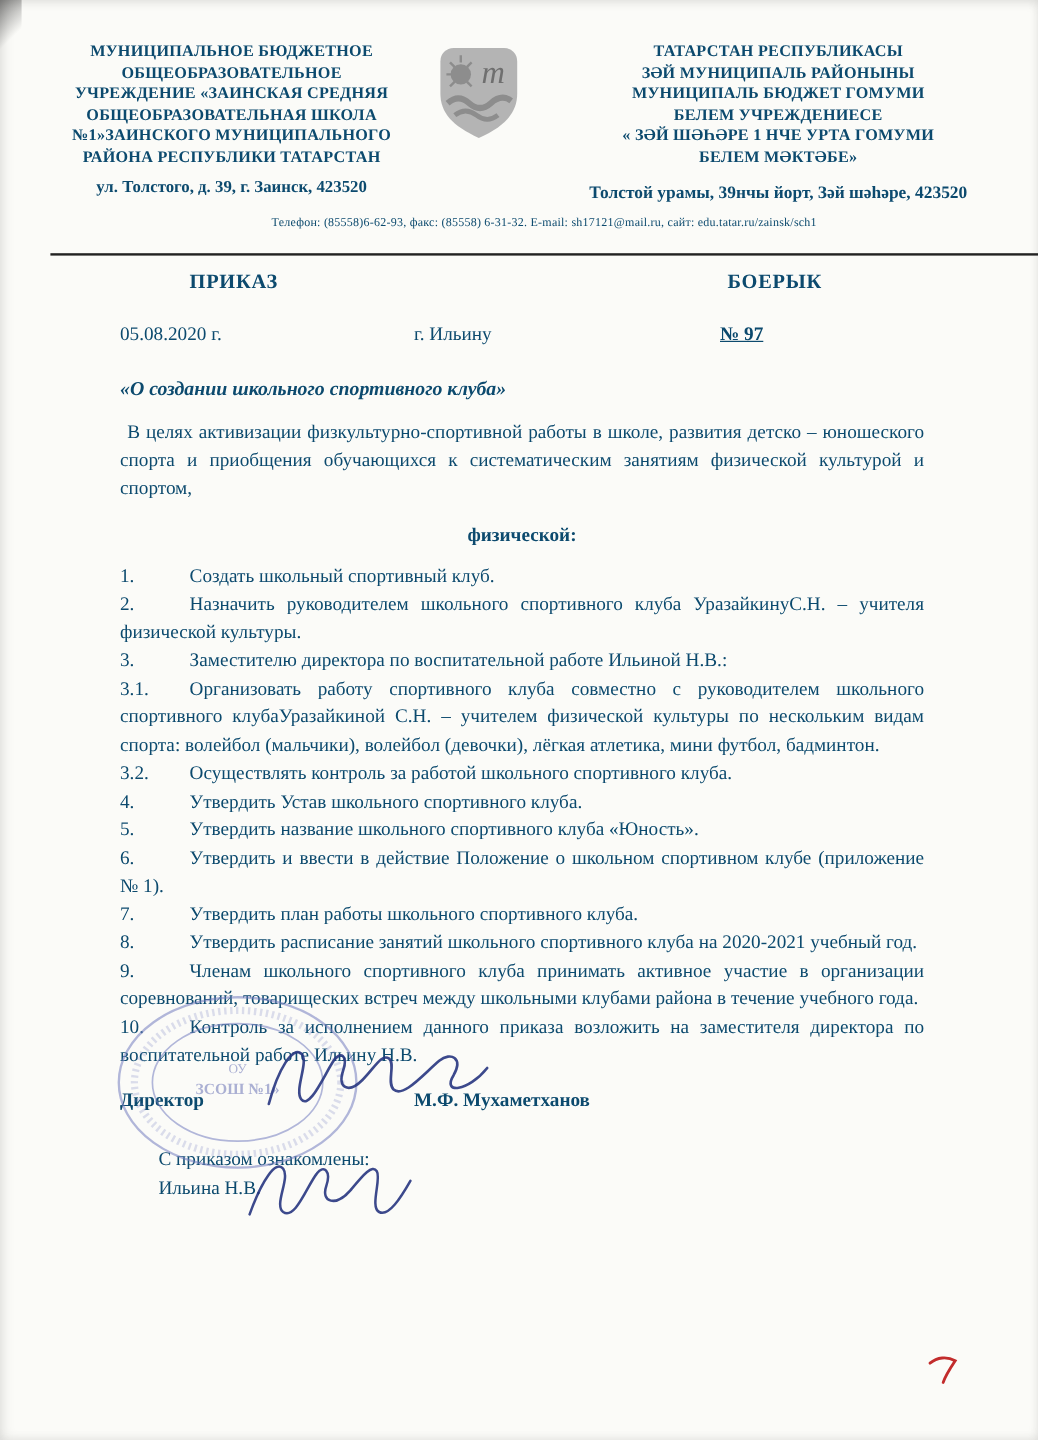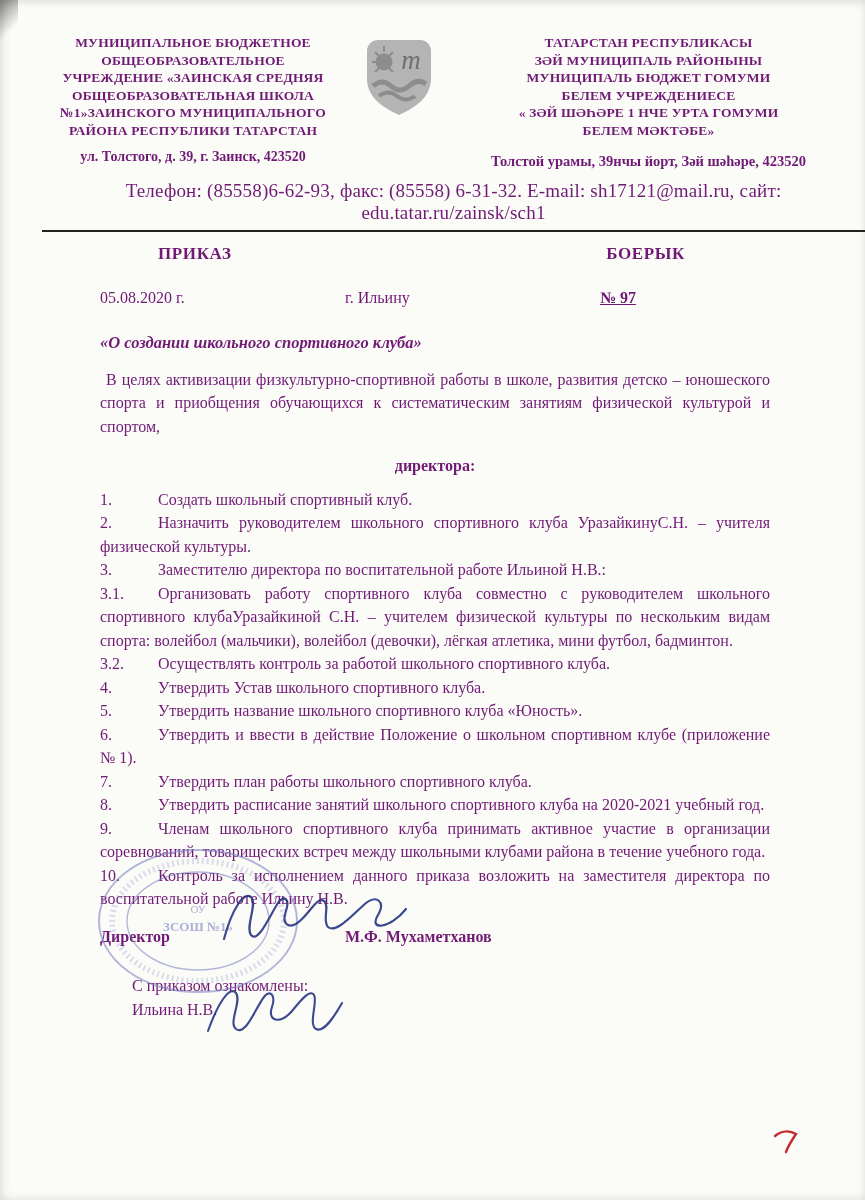--- a/index.html
+++ b/index.html
@@ -3,42 +3,42 @@
 <meta charset="utf-8">
 <style>
   html,body{margin:0;padding:0;background:#d8d8d8;}
   .page{
     position:relative;
     width:865px;height:1200px;
     margin:0 auto;
     background:#fbfbf8;
     overflow:hidden;
     font-family:"Liberation Serif","DejaVu Serif",serif;
-    color:#701a75;
+    color:#0c4a6e;
     box-shadow:inset 4px 0 10px rgba(0,0,0,.07), inset 0 4px 8px rgba(0,0,0,.05), inset -2px -2px 8px rgba(0,0,0,.04);
   }
   .corner-artifact{
     position:absolute;top:0;left:0;width:18px;height:46px;
     background:linear-gradient(135deg, rgba(40,40,40,.55), rgba(40,40,40,0) 65%);
     pointer-events:none;
   }
   
   .header{display:flex;padding:34px 26px 0 46px;gap:6px;}
   .header-left{width:294px;text-align:center;}
   .header-center{width:106px;display:flex;justify-content:center;align-items:flex-start;padding-top:2px;}
   .header-right{flex:1;text-align:center;}
   .org{white-space:pre-line;font-weight:bold;font-size:13.5px;line-height:17.5px;letter-spacing:.2px;}
   .address{font-weight:bold;font-size:14px;}
   .address-left{margin-top:10px;}
   .address-right{margin-top:14px;font-size:14.5px;}
   .contact-row{
     margin:10px 0 0 42px;
     text-align:center;
-    font-size:19px;letter-spacing:.2px;
-    padding-bottom:6px;
+    font-size:10px;letter-spacing:.2px;
+    padding-bottom:20px;
     border-bottom:2px solid #222;
   }
   
   .content{padding:8px 95px 0 100px;font-size:16px;line-height:23.5px;}
   .title-row{display:flex;justify-content:space-between;padding:2px 85px 0 58px;font-weight:bold;font-size:17px;letter-spacing:.6px;}
   .date-row{display:flex;margin-top:20px;}
   .date-cell{width:245px;}
   .place-cell{width:255px;}
   .number-cell{font-weight:bold;text-decoration:underline;}
   .subject{margin-top:22px;font-weight:bold;font-style:italic;font-size:16.5px;}
@@ -113,21 +113,21 @@
     <div class="date-row">
       <span class="date-cell">05.08.2020 г.</span>
       <span class="place-cell">г. Ильину</span>
       <span class="number-cell">№ 97</span>
     </div>
 
     <div class="subject">«О создании школьного спортивного клуба»</div>
 
     <p class="preamble">В целях активизации физкультурно-спортивной работы в школе, развития детско – юношеского спорта и приобщения обучающихся к систематическим занятиям физической культурой и спортом,</p>
 
-    <div class="decree">директора:</div>
+    <div class="decree">физической:</div>
 
     <div class="items">
       <p class="item"><span class="item-num">1.</span><span>Создать школьный спортивный клуб.</span></p>
       <p class="item"><span class="item-num">2.</span><span>Назначить руководителем школьного спортивного клуба УразайкинуС.Н. – учителя физической культуры.</span></p>
       <p class="item"><span class="item-num">3.</span><span>Заместителю директора по воспитательной работе Ильиной Н.В.:</span></p>
       <p class="item"><span class="item-num">3.1.</span><span>Организовать работу спортивного клуба совместно с руководителем школьного спортивного клубаУразайкиной С.Н. – учителем физической культуры по нескольким видам спорта: волейбол (мальчики), волейбол (девочки), лёгкая атлетика, мини футбол, бадминтон.</span></p>
       <p class="item"><span class="item-num">3.2.</span><span>Осуществлять контроль за работой школьного спортивного клуба.</span></p>
       <p class="item"><span class="item-num">4.</span><span>Утвердить Устав школьного спортивного клуба.</span></p>
       <p class="item"><span class="item-num">5.</span><span>Утвердить название школьного спортивного клуба «Юность».</span></p>
       <p class="item"><span class="item-num">6.</span><span>Утвердить и ввести в действие Положение о школьном спортивном клубе (приложение № 1).</span></p>

